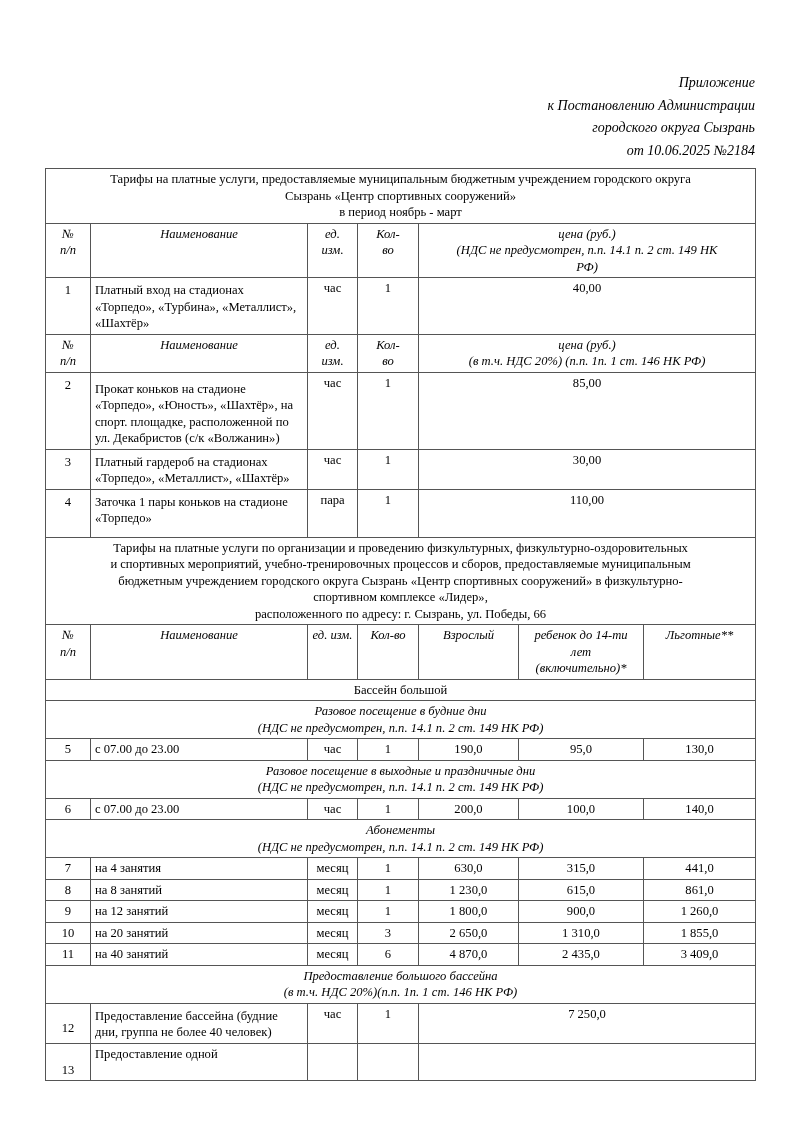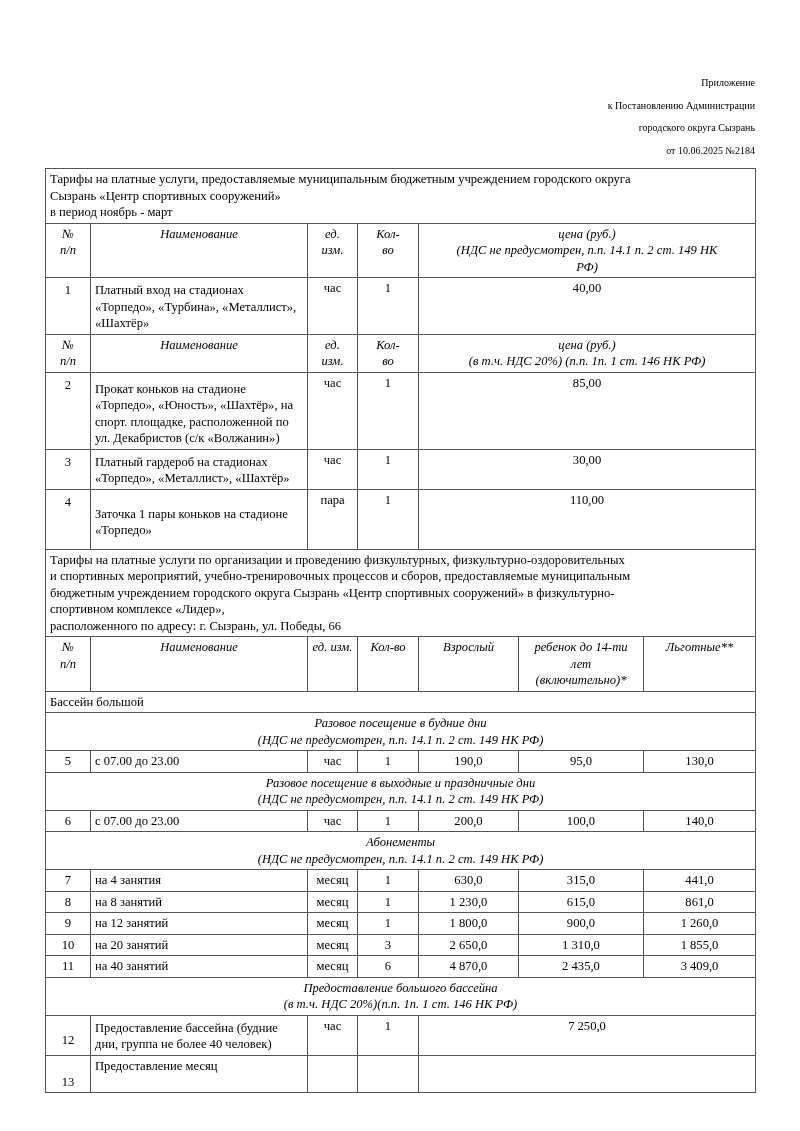--- a/index.html
+++ b/index.html
@@ -6,38 +6,38 @@
   body{
     width:800px;height:1131px;background:#ffffff;overflow:hidden;
     font-family:"Liberation Serif","DejaVu Serif",serif;color:#000;
     -webkit-font-smoothing:antialiased;
   }
   .page{position:relative;width:800px;height:1131px;}
 
   
   .doc-header{
     position:absolute;left:0;top:72px;width:755px;
-    text-align:right;font-size:10px;line-height:22.5px;
+    text-align:right;font-size:14px;line-height:22.5px;font-style:italic;
   }
   .doc-header div{white-space:nowrap;}
 
   
   .tbl{
     position:absolute;left:45px;top:168px;width:710px;
     border-collapse:collapse;table-layout:fixed;
   }
   .tbl td{
     border:1px solid #555;
     padding:2px 4px;
     font-size:12.6px;
     line-height:16.5px;
     vertical-align:top;
   }
   .mid{vertical-align:middle;}
-  .banner{text-align:left;vertical-align:middle;padding:3px 6px;}
+  .banner{text-align:center;vertical-align:middle;padding:3px 6px;}
   .hdr{font-style:italic;text-align:center;vertical-align:top;padding-top:3px;}
   .num{text-align:center;vertical-align:top;}
   .nm{text-align:left;}
   .price{text-align:center;vertical-align:middle;}
   .secline{font-style:italic;text-align:center;line-height:16.5px;}
   .upright{font-style:normal;}
 </style>
 </head>
 <body>
 
@@ -130,21 +130,21 @@
     <tr>
       <td class="num" style="padding-top:4px">3</td>
       <td class="nm" style="padding-top:4px">Платный гардероб на стадионах «Торпедо», «Металлист», «Шахтёр»</td>
       <td class="price">час</td>
       <td class="price">1</td>
       <td class="price" colspan="3">30,00</td>
     </tr>
 
     <tr>
       <td class="num" style="padding-top:4px">4</td>
-      <td class="nm" style="padding-top:16px;padding-bottom:10px">Заточка 1 пары коньков на стадионе «Торпедо»</td>
+      <td class="nm" style="padding-top:4px;padding-bottom:10px">Заточка 1 пары коньков на стадионе «Торпедо»</td>
       <td class="price">пара</td>
       <td class="price">1</td>
       <td class="price" colspan="3">110,00</td>
     </tr>
 
     <tr>
       <td class="banner" colspan="7">
         <div>Тарифы на платные услуги  по организации и проведению физкультурных, физкультурно-оздоровительных</div>
         <div>и спортивных мероприятий, учебно-тренировочных процессов и сборов, предоставляемые муниципальным</div>
         <div>бюджетным учреждением городского округа Сызрань «Центр спортивных сооружений» в физкультурно-</div>
@@ -266,21 +266,21 @@
     </tr>
     <tr>
       <td class="num" style="padding-top:16px">12</td>
       <td class="nm" style="padding-top:4px">Предоставление бассейна (будние дни, группа не более 40 человек)</td>
       <td class="price">час</td>
       <td class="price">1</td>
       <td class="price" colspan="3">7 250,0</td>
     </tr>
     <tr>
       <td class="num" style="padding-top:18px">13</td>
-      <td class="nm" style="padding-top:2px">Предоставление месяц</td>
+      <td class="nm" style="padding-top:2px">Предоставление одной</td>
       <td class="price"></td>
       <td class="price"></td>
       <td class="price" colspan="3"></td>
     </tr>
 
   </tbody>
     </table>
 </div>
 
 </body></html>

